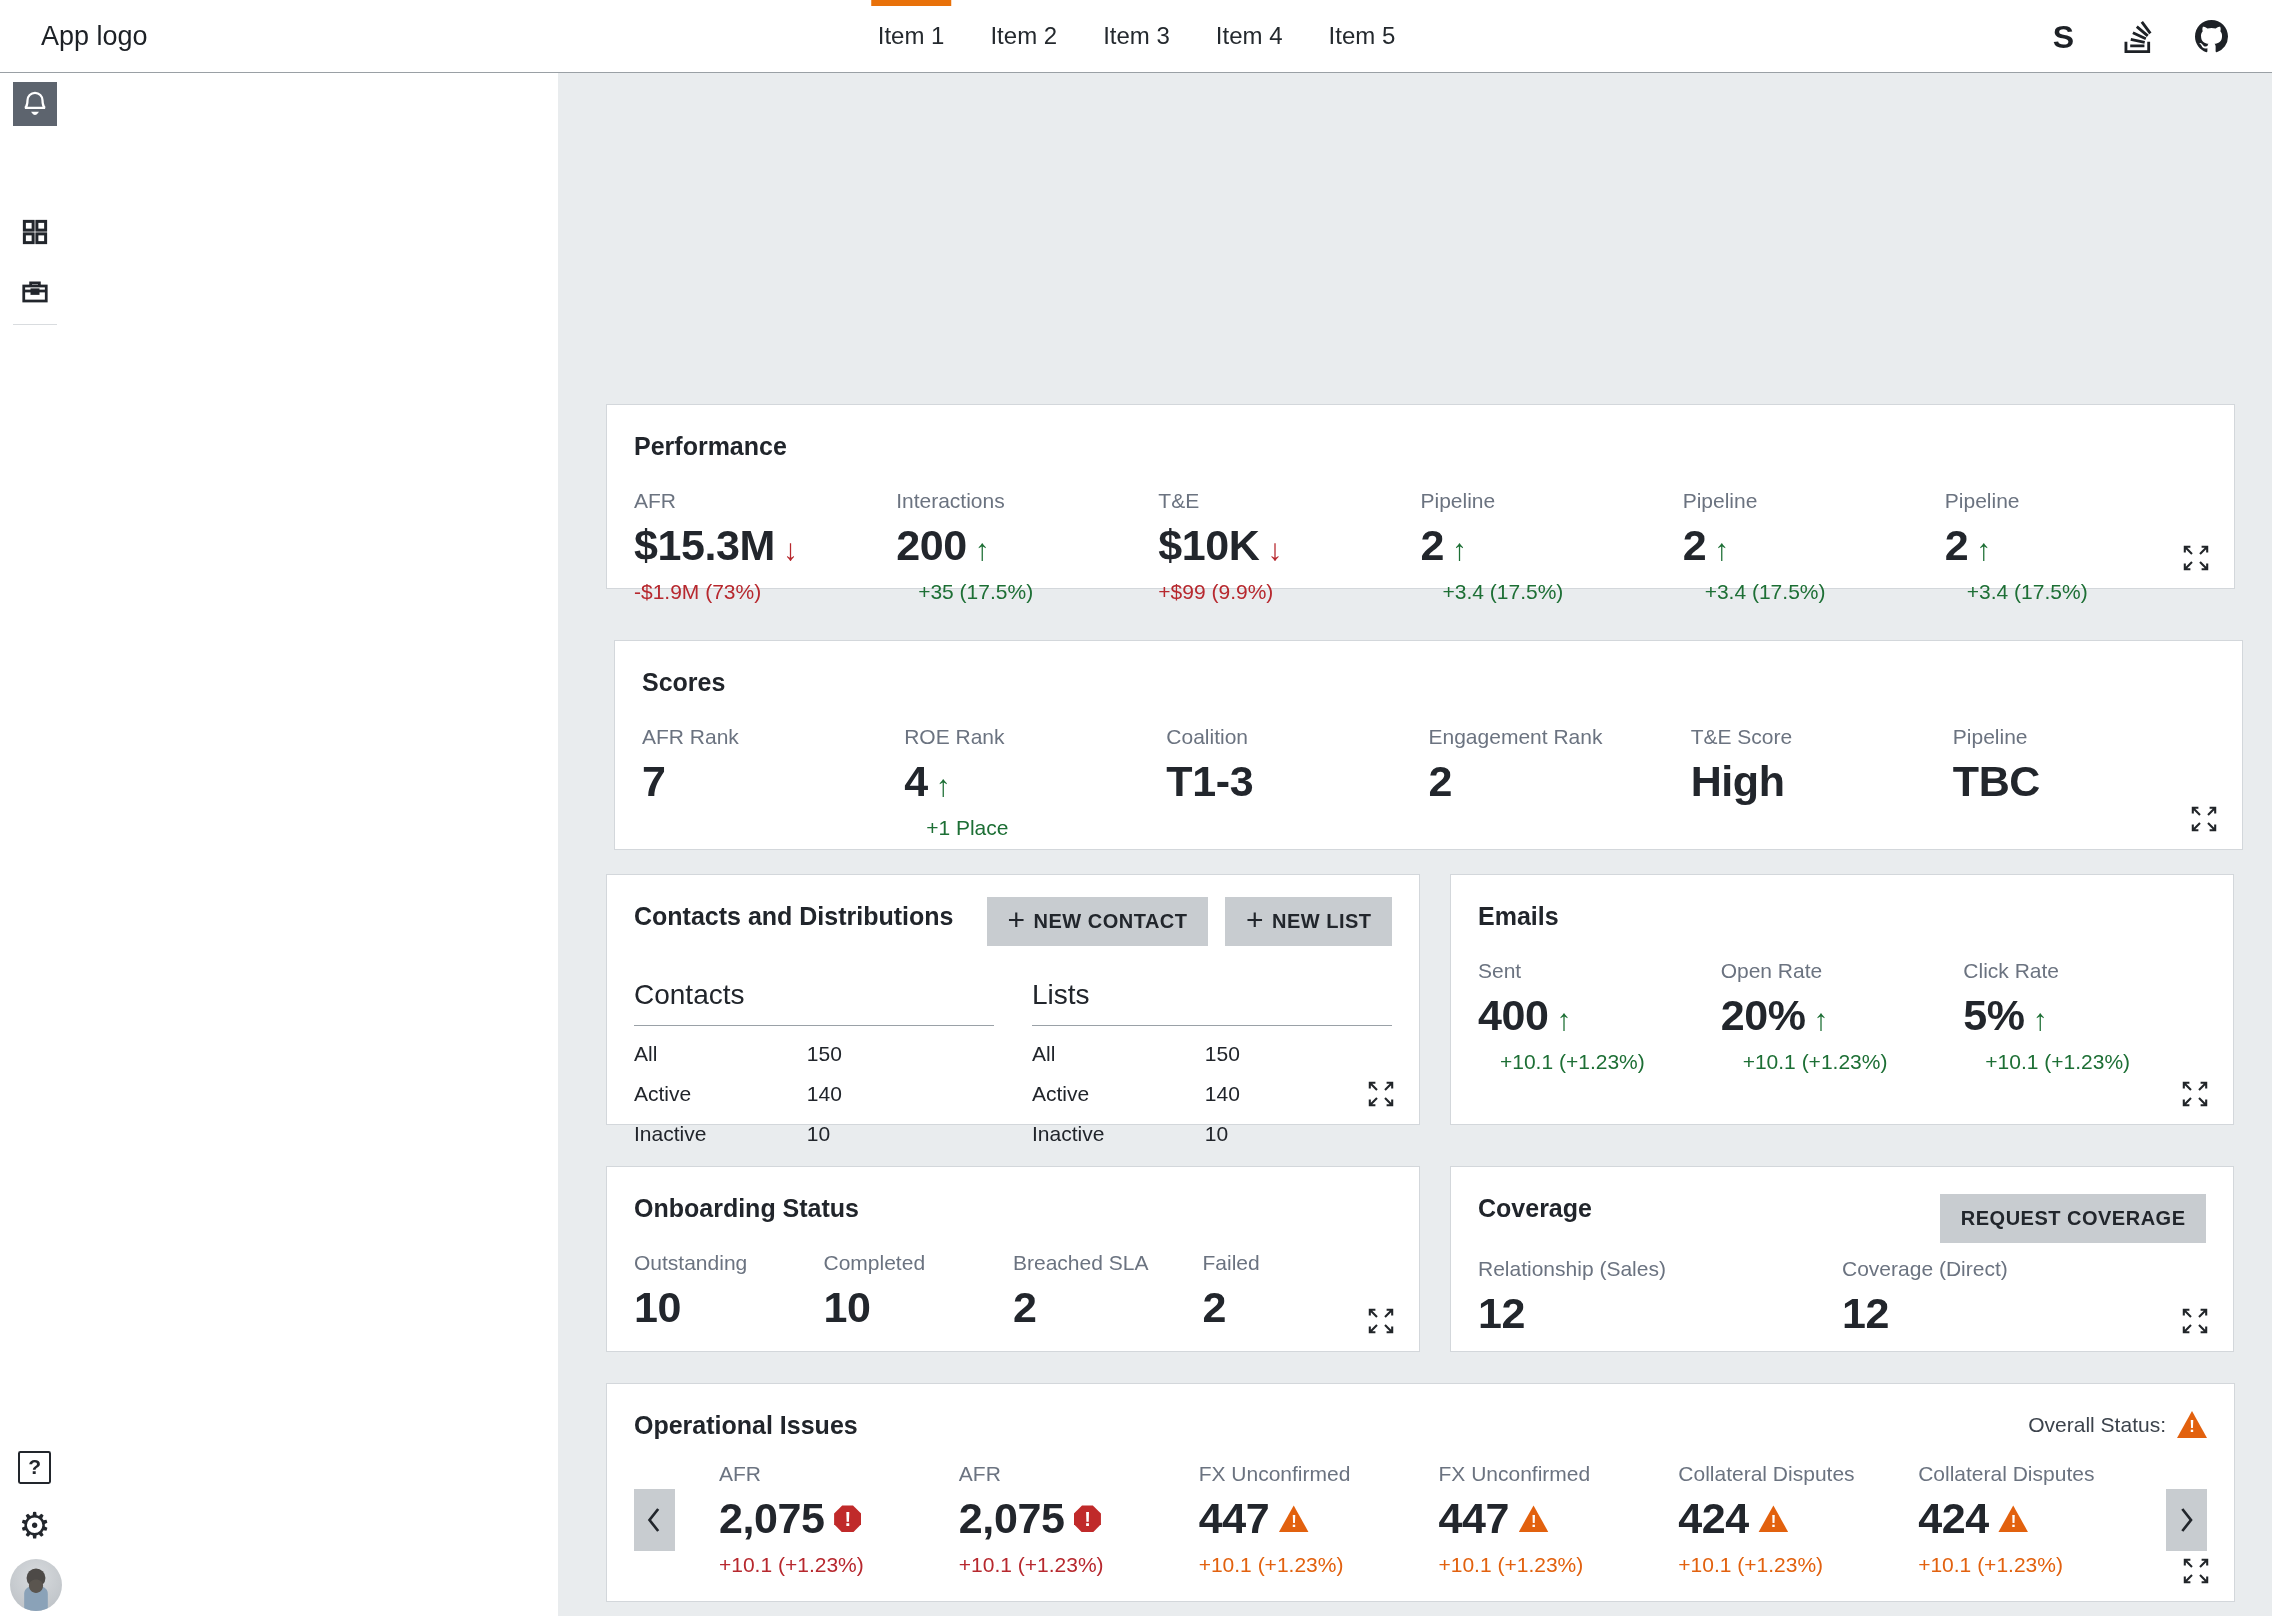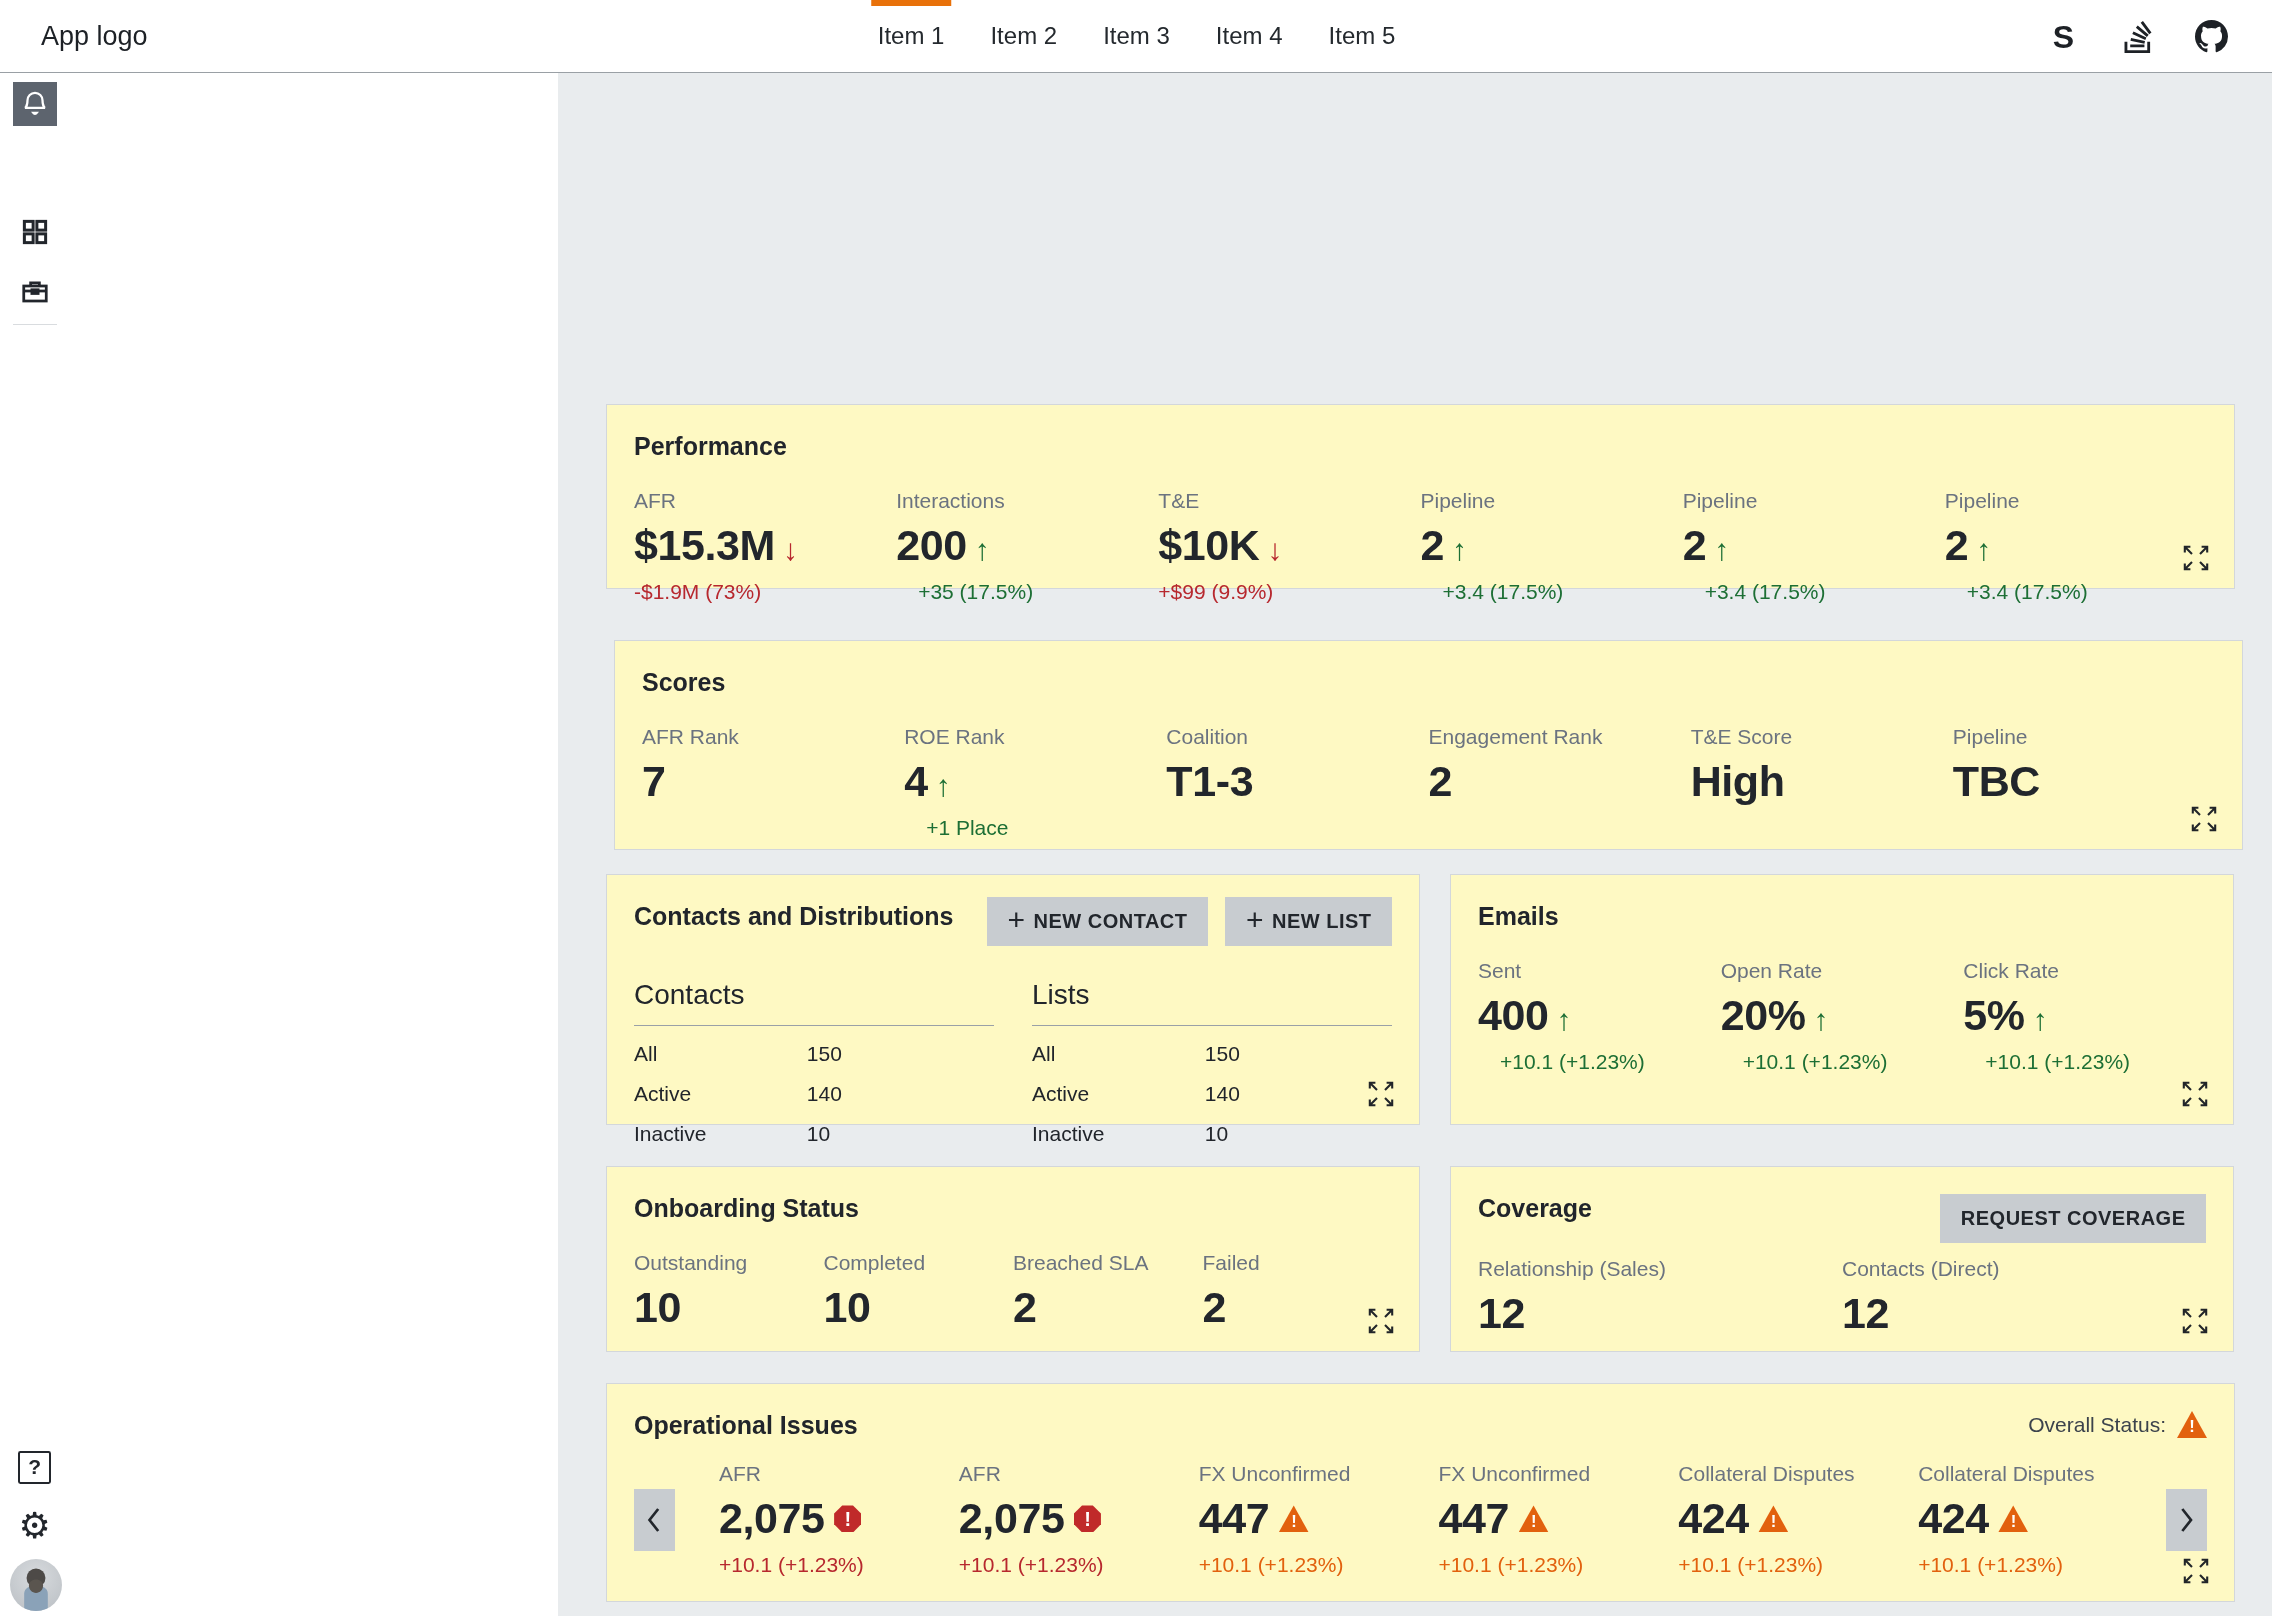--- a/index.html
+++ b/index.html
@@ -29,21 +29,21 @@
   .rail-divider { position:absolute; left:12.6px; top:251px; width:44px; height:0;
     border-top:1.6px solid #d9dcdf; }
   .help-box { width:33px; height:33px; border:2.4px solid #22262c; border-radius:2.4px;
     display:flex; align-items:center; justify-content:center; font-size:21px; font-weight:700; color:#22262c; }
   .gear-glyph { font-size:36px; color:#22262c; line-height:1; }
   .avatar { position:absolute; left:9.5px; top:1486px; width:52px; height:52px; border-radius:50%;
     background:radial-gradient(circle at 50% 35%, #d8dbde 0%, #b9bec3 100%); overflow:hidden; cursor:pointer; }
 
   
   .content { position:absolute; left:558px; top:73px; width:1715px; height:1543px; background:#e9ecee; }
-  .card { position:absolute; background:#fef9c3; border:1.6px solid #d3d7db; }
+  .card { position:absolute; background:#ffffff; border:1.6px solid #d3d7db; }
   .card-title { font-size:25px; font-weight:700; color:#21252b; }
   .card-pad { padding:27px 27px 22px 27px; height:100%; position:relative; }
 
   .expand { position:absolute; right:20.5px; bottom:12.6px; width:35px; height:35px; cursor:pointer;
     display:flex; align-items:center; justify-content:center; }
 
   .metric .mlabel { font-size:21px; color:#6b7380; margin-bottom:11px; }
   .metric .mval { font-size:43px; font-weight:700; color:#22262c; line-height:1.02;
     display:flex; align-items:baseline; letter-spacing:-0.4px; }
   .metric .arrow { font-size:30px; font-weight:400; margin-left:8px; }
@@ -433,21 +433,21 @@
         </button>
       </div>
       <div class="grid2" style="margin-top:14px;">
         <div class="metric">
           <div class="mlabel">Relationship (Sales)</div>
           <div class="mval">
               <span>12</span>
             </div>
         </div>
         <div class="metric">
-          <div class="mlabel">Contacts (Direct)</div>
+          <div class="mlabel">Coverage (Direct)</div>
           <div class="mval">
               <span>12</span>
             </div>
         </div>
       </div>
       <div class="expand">
         <svg width="32" height="32" viewBox="0 0 40 40" fill="none" stroke="#212529" stroke-width="2.6">
           <path d="M25 15 L34 6 M27 6 H34 V13"></path>
             <path d="M15 25 L6 34 M13 34 H6 V27"></path>
           <path d="M15 15 L6 6 M6 13 V6 H13"></path>

